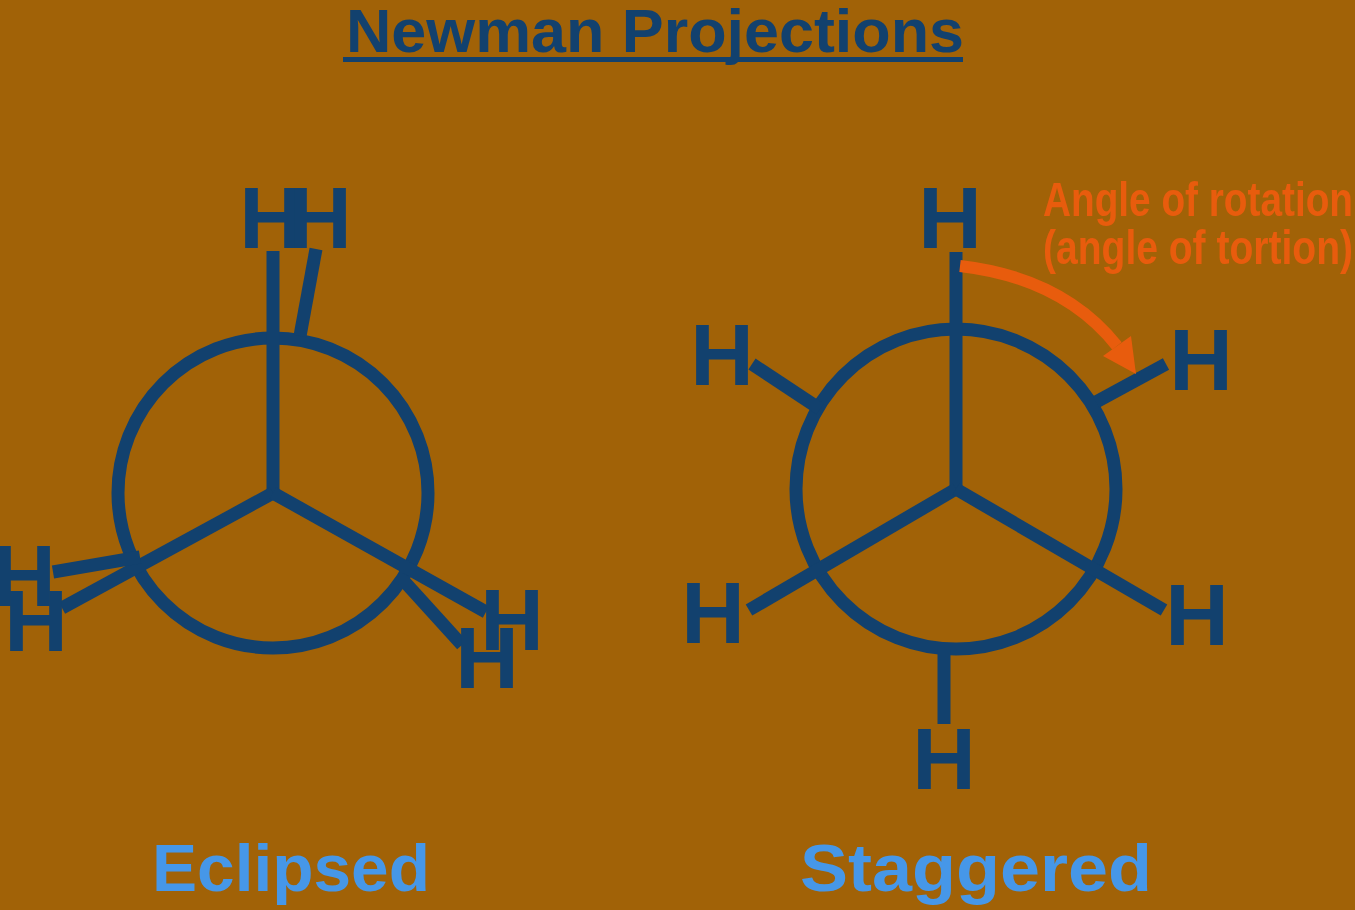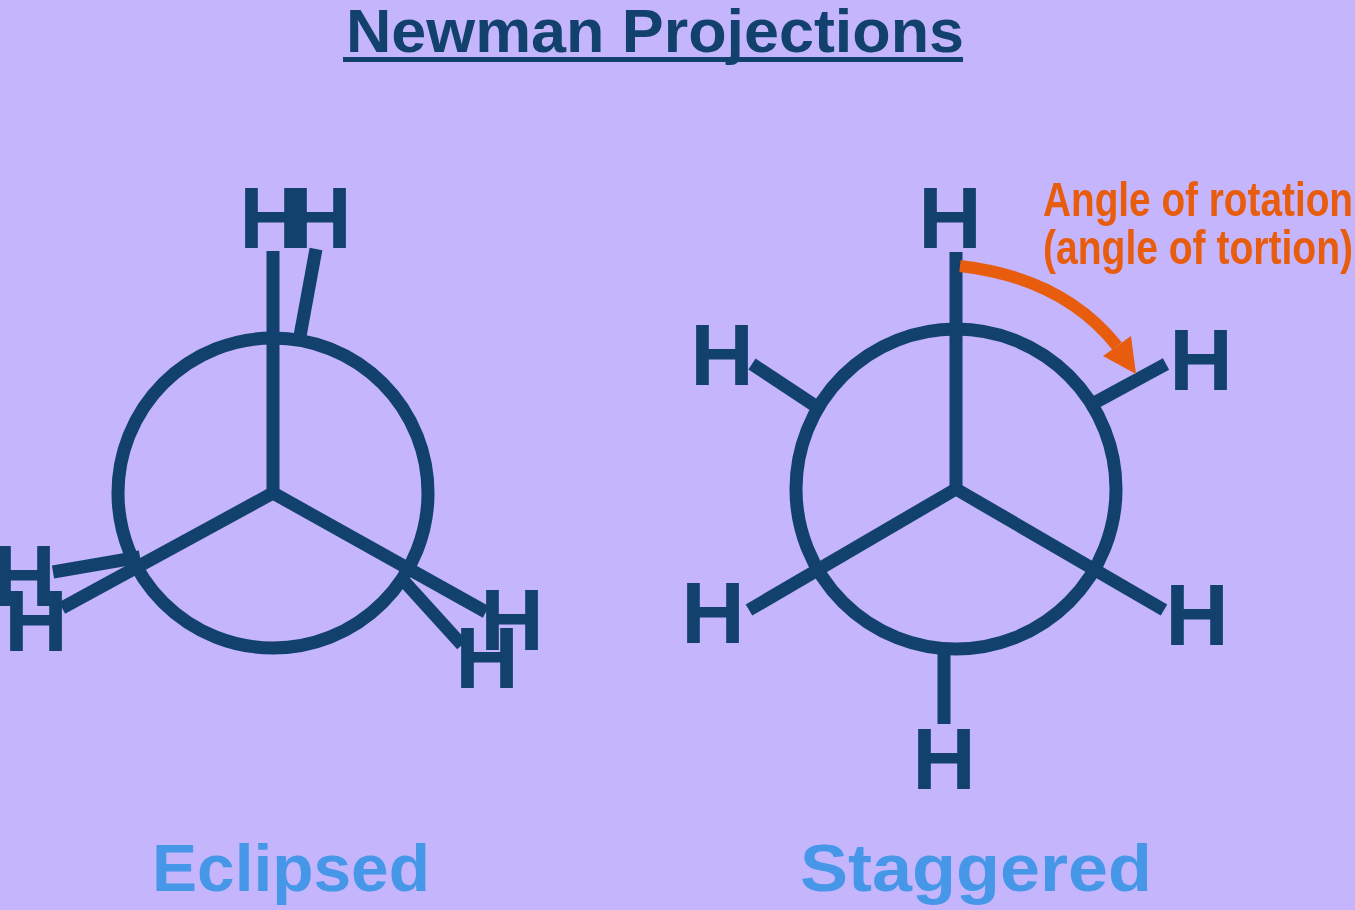--- a/index.html
+++ b/index.html
@@ -4,21 +4,21 @@
 <style>
   html, body {
     margin: 0;
     padding: 0;
     background: #ffffff;
   }
   #canvas {
     position: relative;
     width: 1355px;
     height: 910px;
-    background: #c4b5fd;
+    background: #a16207;
     overflow: hidden;
     font-family: "Liberation Sans", sans-serif;
   }
   svg { display: block; }
   text {
     font-family: "Liberation Sans", sans-serif;
     font-weight: bold;
   }
   .navy-text   { fill: var(--navy); }
   .blue-text   { fill: var(--light-blue); }

